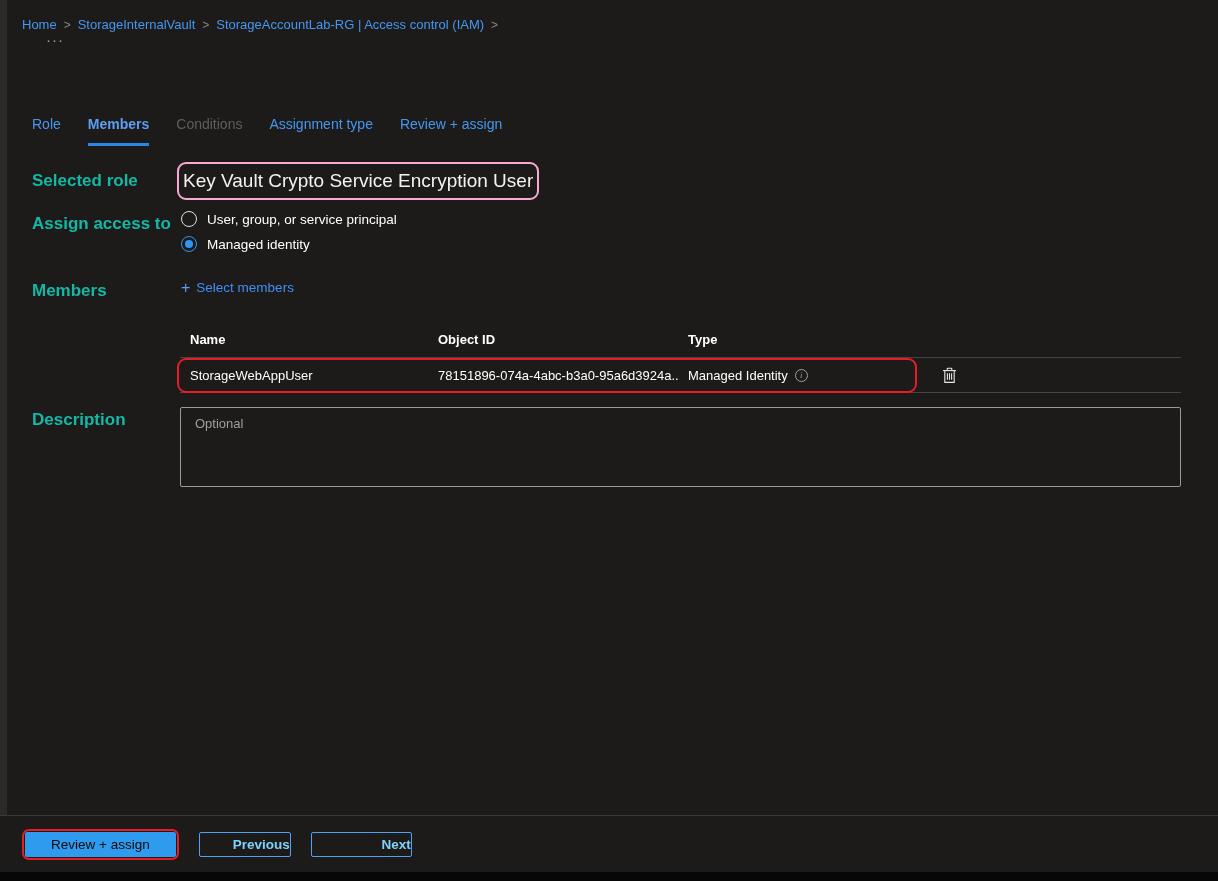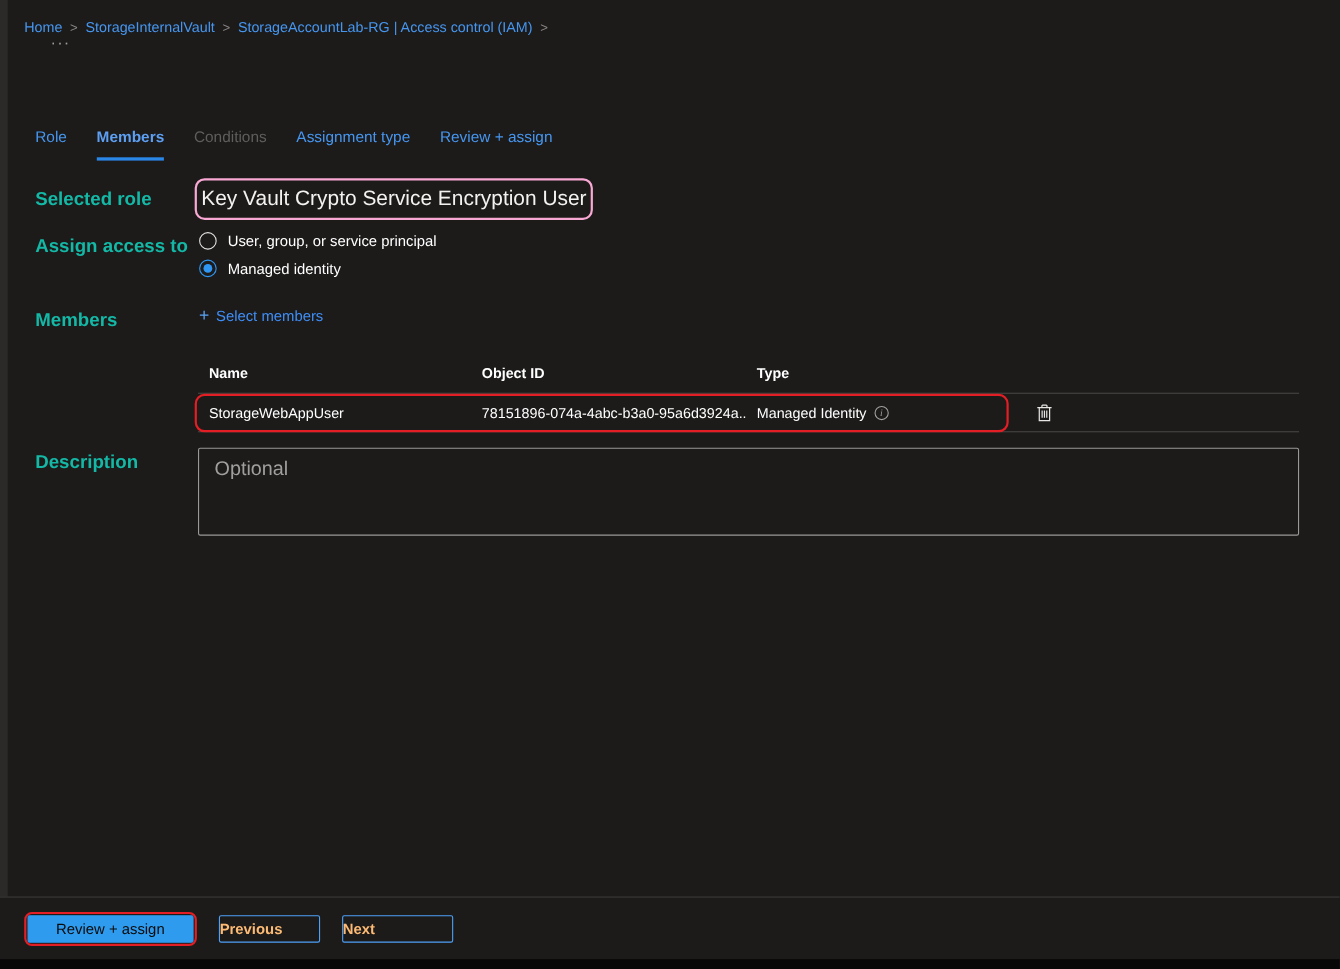--- a/index.html
+++ b/index.html
@@ -71,41 +71,41 @@
   }
   .row-annotation {
     position:absolute; left:-3px; top:0; width:740px; height:35px;
     border:2px solid #e31e24; border-radius:9px; pointer-events:none;
   }
   .trash-btn { background:none; border:none; cursor:pointer; padding:0; margin-left:16px; display:flex; align-items:center; }
   
   .description-area {
     position:absolute; top:407px; left:180px; width:1001px; height:80px;
     background:transparent; border:1px solid #9b9997; border-radius:2px;
-    color:#f3f2f1; font-size:18px; font-family:"Liberation Sans", sans-serif;
+    color:#f3f2f1; font-size:13px; font-family:"Liberation Sans", sans-serif;
     padding:8px 14px; resize:none; outline:none;
   }
   .description-area::placeholder { color:#a19f9d; }
   
   .footer {
     position:absolute; top:815px; left:0; width:1218px; height:57px;
     border-top:1px solid #3b3a39; background:#1c1b1a;
     display:flex; align-items:center; padding-left:22px; gap:20px;
   }
   .primary-annotation {
     border:2px solid #e31e24; border-radius:7px; padding:1px; display:inline-flex;
   }
   .btn { font-family:"Liberation Sans", sans-serif; font-size:13.5px; border-radius:2px; cursor:pointer; }
   .btn-primary {
     background:#2e9bee; color:#0b0a08; border:1px solid #2e9bee;
     padding:4px 25px; font-weight:normal;
   }
   .btn-secondary {
-    background:transparent; color:#fdba74; border:1px solid #4da1f7;
-    padding:4px 0; width:92px; text-align:left; font-weight:bold;
+    background:transparent; color:#7dd3fc; border:1px solid #4da1f7;
+    padding:4px 0; width:92px; text-align:right; font-weight:bold;
   }
   .btn-next { width:101px; }
   .bottom-strip { position:absolute; top:872px; left:0; width:1218px; height:9px; background:#070707; }
 </style>
 </head>
 <body>
 
 <div class="left-strip"></div>
 
 <nav class="breadcrumb">

